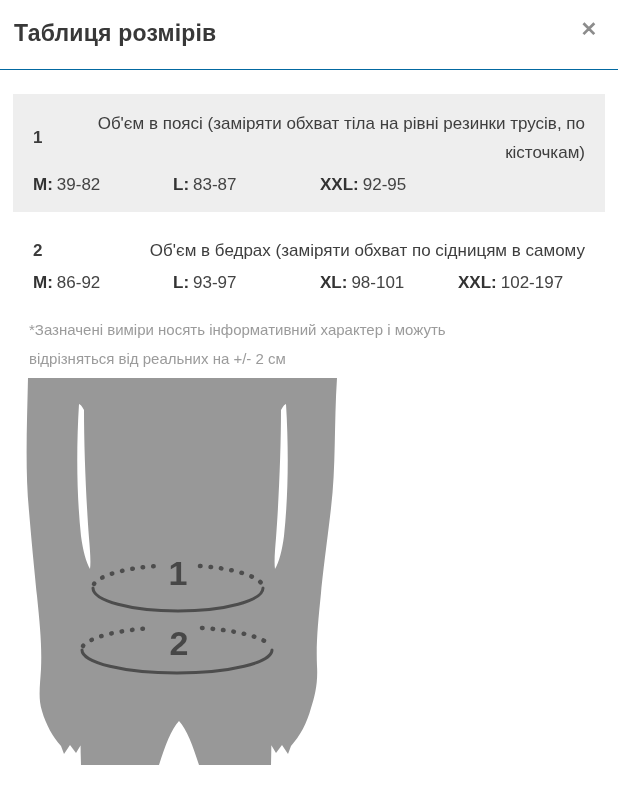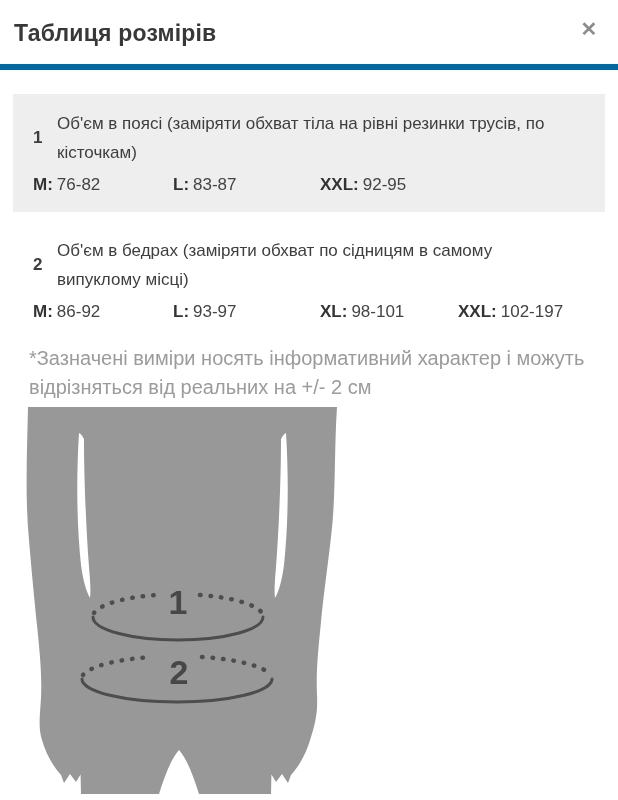--- a/index.html
+++ b/index.html
@@ -4,44 +4,44 @@
 <style>
   html,body{margin:0;padding:0;}
   body{
     width:618px;height:800px;overflow:hidden;background:#ffffff;
     font-family:"Liberation Sans",sans-serif;color:#3c3c3c;
     position:relative;
   }
   
   .header{
     box-sizing:border-box;height:70px;padding:20px 16px 0 14px;
-    border-bottom:6px solid #0369a1;position:relative;
+    border-bottom:1px solid #0369a1;position:relative;
   }
   .title{font-size:23px;font-weight:700;color:#383838;letter-spacing:.2px;}
   .close-btn{
     position:absolute;top:16px;right:16px;width:26px;height:26px;
     display:flex;align-items:center;justify-content:center;
     font-size:20px;font-weight:700;color:#8c8c8c;cursor:pointer;
     background:none;border:none;padding:0;line-height:1;
   }
   
   .block{margin:24px 13px 0;padding:15px 20px 13px;box-sizing:border-box;}
   .block.gray{background:#eeeeee;}
   .block.plain{margin-top:16px;padding-top:8px;padding-bottom:13px;}
   .desc-row{display:flex;align-items:center;}
   .num{flex:0 0 24px;font-size:17px;font-weight:700;color:#3c3c3c;}
-  .desc{flex:1;font-size:17px;line-height:29px;color:#3e3e3e;}
+  .desc{flex:1;font-size:17px;line-height:29px;color:#3e3e3e;text-align:right;}
   .sizes{
     display:grid;grid-template-columns:140px 147px 138px auto;
     margin-top:3px;font-size:17px;line-height:29px;color:#444;
   }
   .sz b{font-weight:700;color:#333;margin-right:4px;}
   
   .note{
-    margin:5px 16px 0 29px;font-size:20px;line-height:29px;color:#9b9b9b;
+    margin:5px 16px 0 29px;font-size:15px;line-height:29px;color:#9b9b9b;
   }
   
   .figure{margin:5px 0 0 20px;width:325px;height:390px;}
   .figure svg{display:block;}
   .band-label{
     font-family:"Liberation Sans",sans-serif;font-size:34px;font-weight:700;
     fill:#474747;
   }
 </style>
 </head>
@@ -56,32 +56,31 @@
 
 <div class="block gray">
   <div class="desc-row">
     <div class="num">1</div>
     <div class="desc">
       <div>Об'єм в поясі (заміряти обхват тіла на рівні резинки трусів, по</div>
       <div>кісточкам)</div>
     </div>
   </div>
   <div class="sizes">
-    <span class="sz"><b>M:</b><span>76-82</span></span>
+    <span class="sz"><b>M:</b><span>39-82</span></span>
     <span class="sz"><b>L:</b><span>83-87</span></span>
     <span class="sz"><b>XXL:</b><span>92-95</span></span>
   </div>
 </div>
 
 <div class="block plain">
   <div class="desc-row">
     <div class="num">2</div>
     <div class="desc">
       <div>Об'єм в бедрах (заміряти обхват по сідницям в самому</div>
-      <div>випуклому місці)</div>
     </div>
   </div>
   <div class="sizes">
     <span class="sz"><b>M:</b><span>86-92</span></span>
     <span class="sz"><b>L:</b><span>93-97</span></span>
     <span class="sz"><b>XL:</b><span>98-101</span></span>
     <span class="sz"><b>XXL:</b><span>102-197</span></span>
   </div>
 </div>
 

